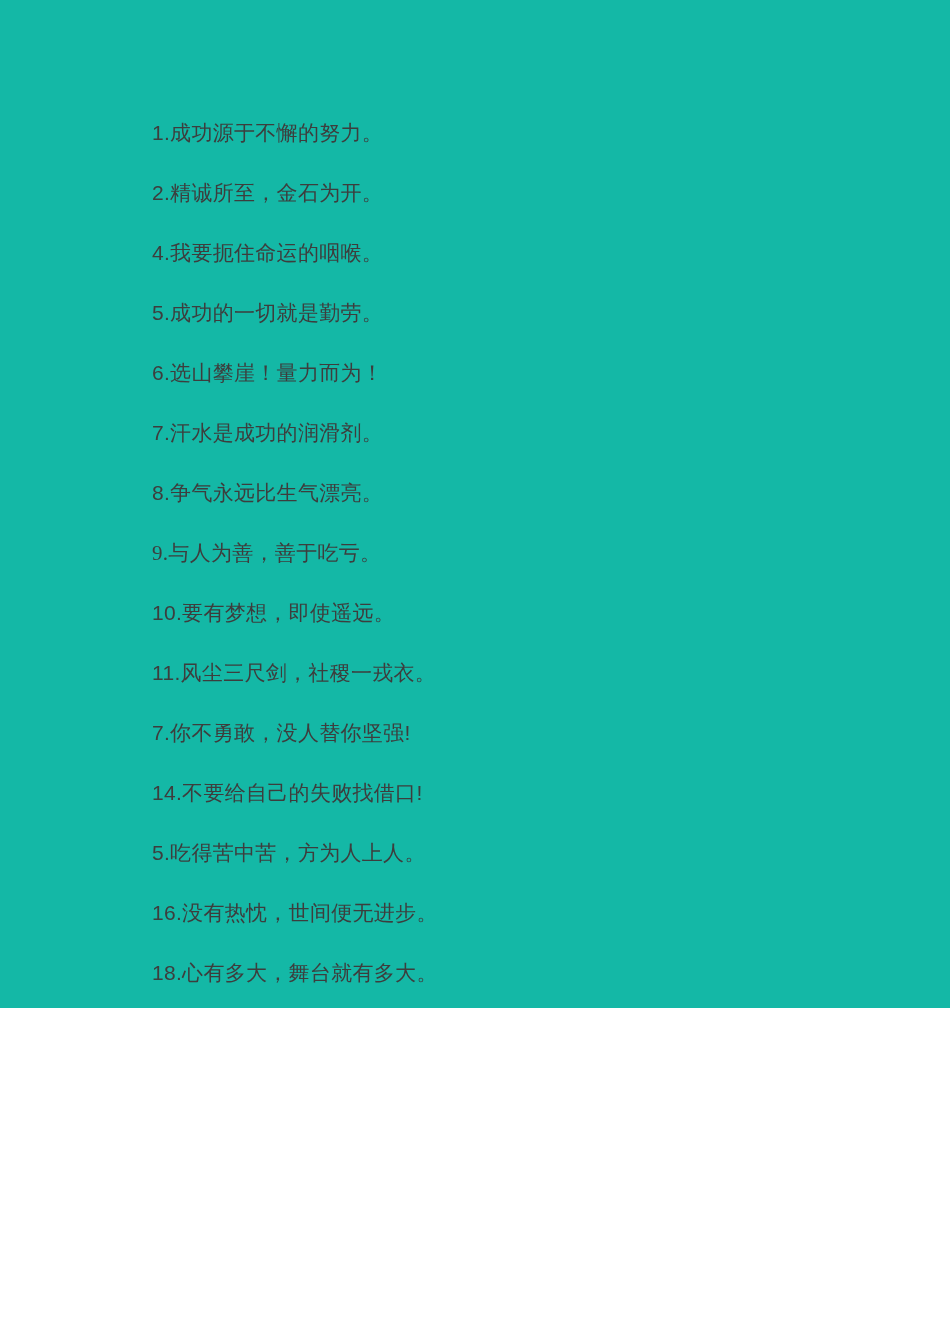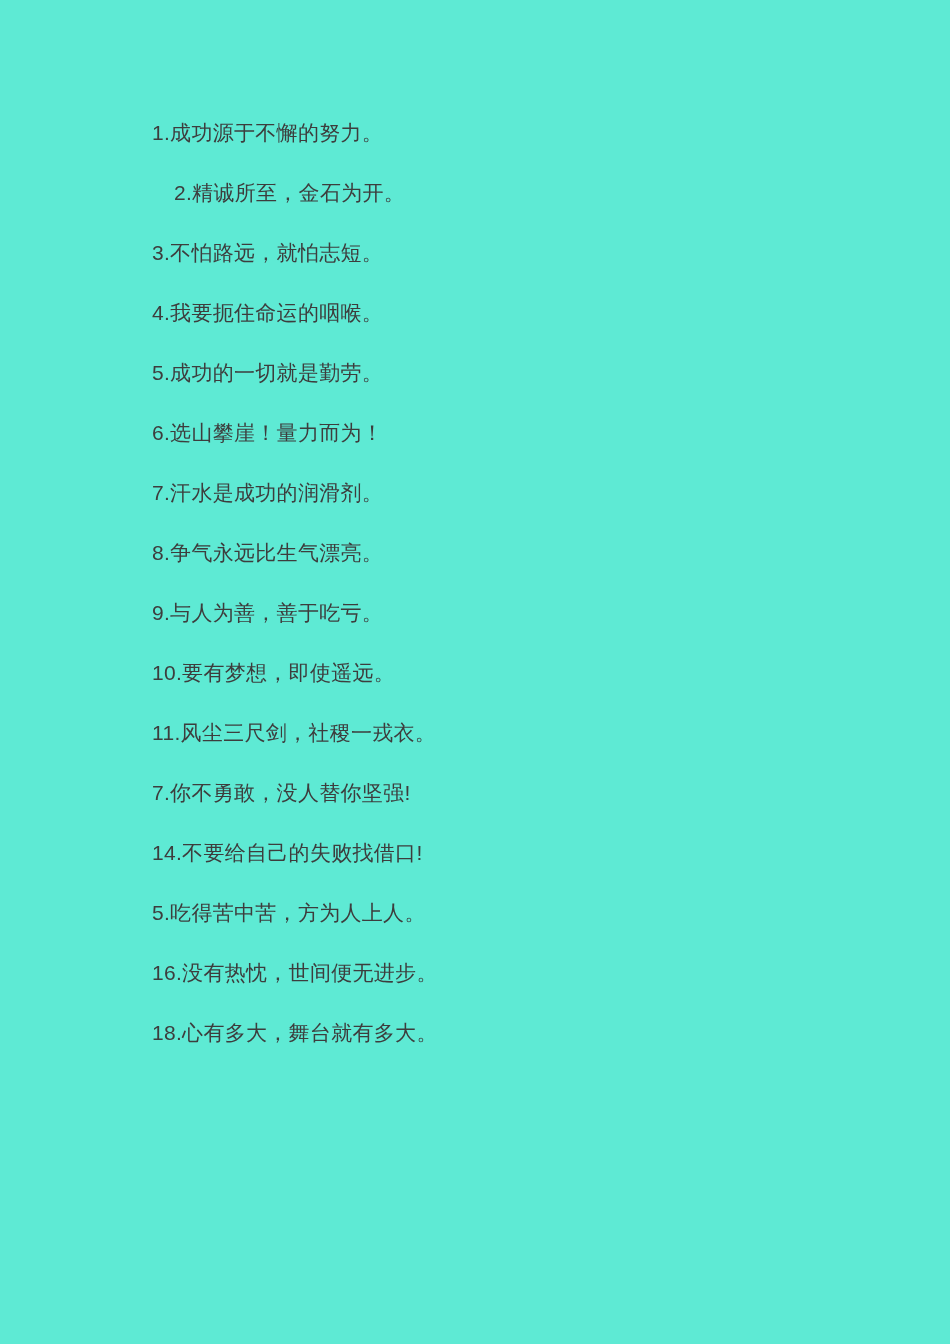--- a/index.html
+++ b/index.html
@@ -9,22 +9,22 @@
   body {
     width: 950px;
     height: 1344px;
     background: #ffffff;
     font-family: "Liberation Sans", "DejaVu Sans", sans-serif;
     overflow: hidden;
   }
   .page {
     position: relative;
     width: 950px;
-    height: 1344px;
-    background: #5eead4;
+    height: 1008px;
+    background: #14b8a6;
   }
   .quotes {
     position: absolute;
     top: 103px;
     left: 152px;
     right: 40px;
   }
   .quote {
     margin: 0;
     padding: 0;
@@ -35,28 +35,27 @@
     color: #3d3d3d;
     white-space: nowrap;
   }
 </style>
 </head>
 <body style="background: rgb(255, 255, 255);">
 
 <div class="page">
   <div class="quotes" id="quote-list">
       <p class="quote" style="color: rgb(61, 61, 61);">1.成功源于不懈的努力。</p>
-      <p class="quote" style="color: rgb(61, 61, 61); margin-left: 22px;">2.精诚所至，金石为开。</p>
-      <p class="quote" style="color: rgb(61, 61, 61);">3.不怕路远，就怕志短。</p>
+      <p class="quote" style="color: rgb(61, 61, 61);">2.精诚所至，金石为开。</p>
       <p class="quote" style="color: rgb(61, 61, 61);">4.我要扼住命运的咽喉。</p>
       <p class="quote" style="color: rgb(61, 61, 61);">5.成功的一切就是勤劳。</p>
       <p class="quote" style="color: rgb(61, 61, 61);">6.选山攀崖！量力而为！</p>
       <p class="quote" style="color: rgb(61, 61, 61);">7.汗水是成功的润滑剂。</p>
       <p class="quote" style="color: rgb(61, 61, 61);">8.争气永远比生气漂亮。</p>
-      <p class="quote" style="color: rgb(61, 61, 61);">9.与人为善，善于吃亏。</p>
+      <p class="quote" style="color: rgb(61, 61, 61); font-family: Liberation Serif, serif;">9.与人为善，善于吃亏。</p>
       <p class="quote" style="color: rgb(61, 61, 61);">10.要有梦想，即使遥远。</p>
       <p class="quote" style="color: rgb(61, 61, 61);">11.风尘三尺剑，社稷一戎衣。</p>
       <p class="quote" style="color: rgb(61, 61, 61);">7.你不勇敢，没人替你坚强!</p>
       <p class="quote" style="color: rgb(61, 61, 61);">14.不要给自己的失败找借口!</p>
       <p class="quote" style="color: rgb(61, 61, 61);">5.吃得苦中苦，方为人上人。</p>
       <p class="quote" style="color: rgb(61, 61, 61);">16.没有热忱，世间便无进步。</p>
       <p class="quote" style="color: rgb(61, 61, 61);">18.心有多大，舞台就有多大。</p>
     </div>
 </div>
 

